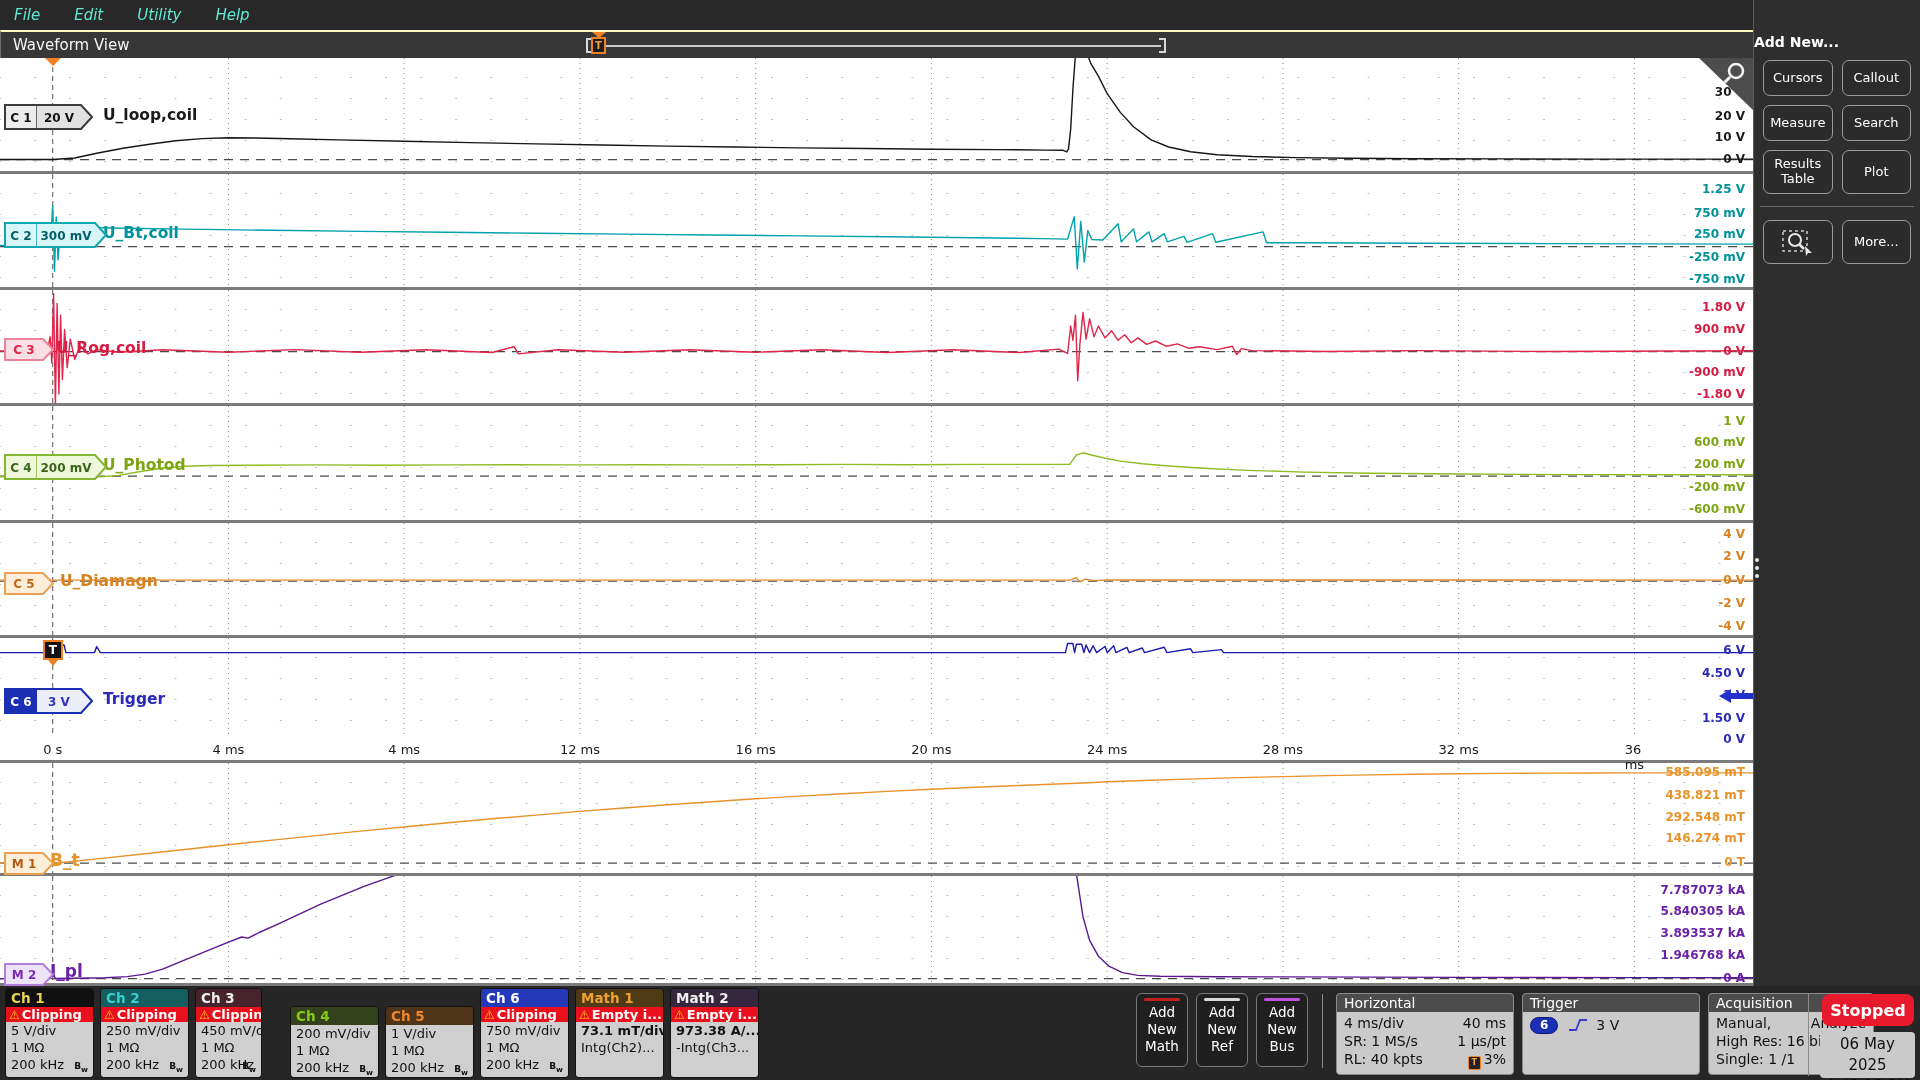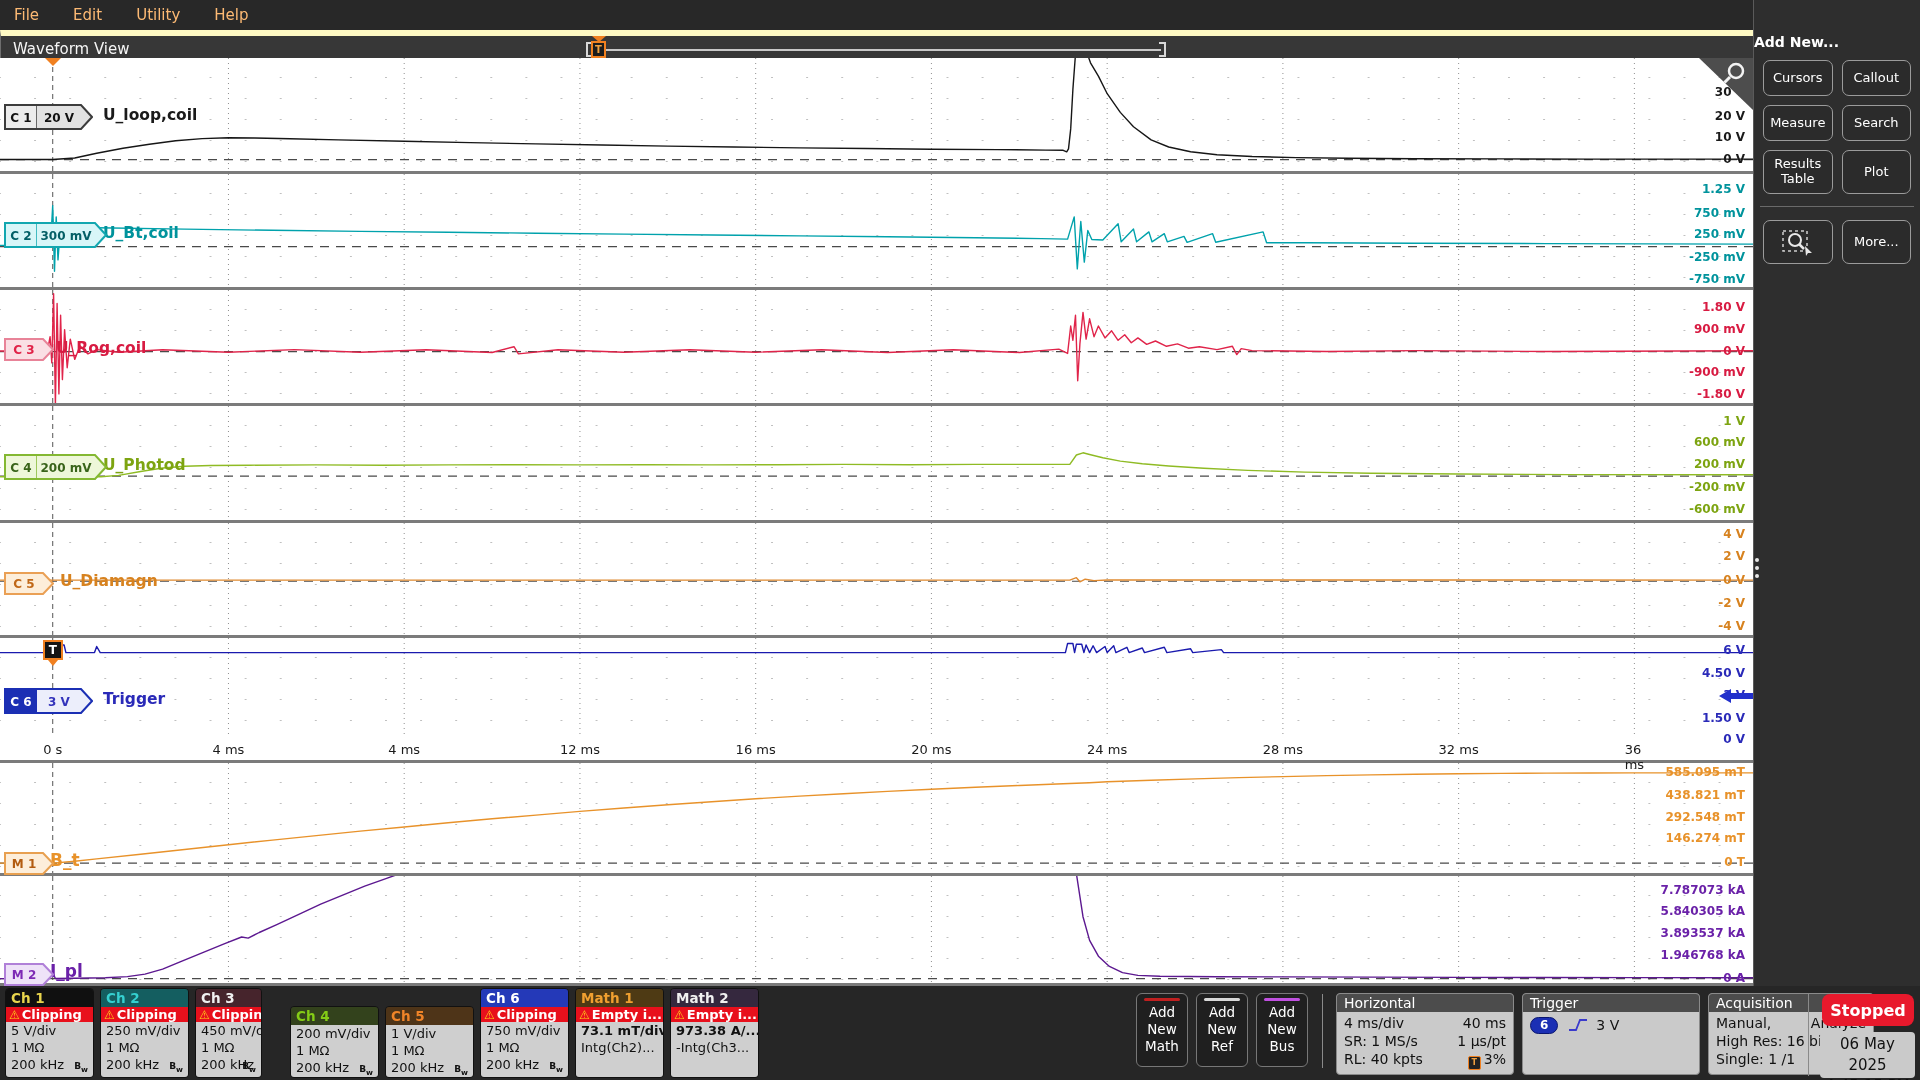--- a/index.html
+++ b/index.html
@@ -1,25 +1,25 @@
 <!DOCTYPE html>
 <html><head>
 <meta charset="utf-8">
 <style>
   html,body{margin:0;padding:0;background:#111;}
   #app{position:relative;width:1920px;height:1080px;background:#262626;overflow:hidden;
        font-family:"DejaVu Sans","Liberation Sans",sans-serif;-webkit-font-smoothing:antialiased;}
   
   .topbar{position:absolute;left:0;top:0;width:1920px;height:30px;background:#282828;}
   .menu-items{position:absolute;left:14px;top:0;height:30px;display:flex;align-items:center;gap:34px;}
-  .menu-item{color:#fdba74;font-size:15px;cursor:default;}
+  .menu-item{color:#5eead4;font-size:15px;cursor:default;font-style:italic;}
   .logo{position:absolute;right:14px;top:2px;}
   
   .titlebar{position:absolute;left:0;top:30px;width:1753px;height:28px;background:#373737;
-            border-top:6px solid #fef9c3;border-left:1px solid #6e6e6e;box-sizing:border-box;}
+            border-top:2px solid #fef9c3;border-left:1px solid #6e6e6e;box-sizing:border-box;}
   .titlebar .vtitle{position:absolute;left:12px;top:4px;color:#f5f5f5;font-size:15px;}
   .ov-line{position:absolute;top:13px;height:2px;background:#c8c8c8;}
   .ov-brk{position:absolute;top:6px;width:7px;height:15px;border:2px solid #d8d8d8;box-sizing:border-box;}
   .ov-brk.l{border-right:none;left:585px;}
   .ov-brk.r{border-left:none;left:1158px;}
   .ov-t{position:absolute;left:590px;top:5px;width:15px;height:17px;background:#1c1c1c;border:2px solid #f08020;
         box-sizing:border-box;color:#f0a040;font-size:10px;font-weight:bold;text-align:center;line-height:13px;}
   .ov-tri{position:absolute;left:591px;top:0px;width:0;height:0;border-left:7px solid transparent;
           border-right:7px solid transparent;border-top:6px solid #f08020;}
   

